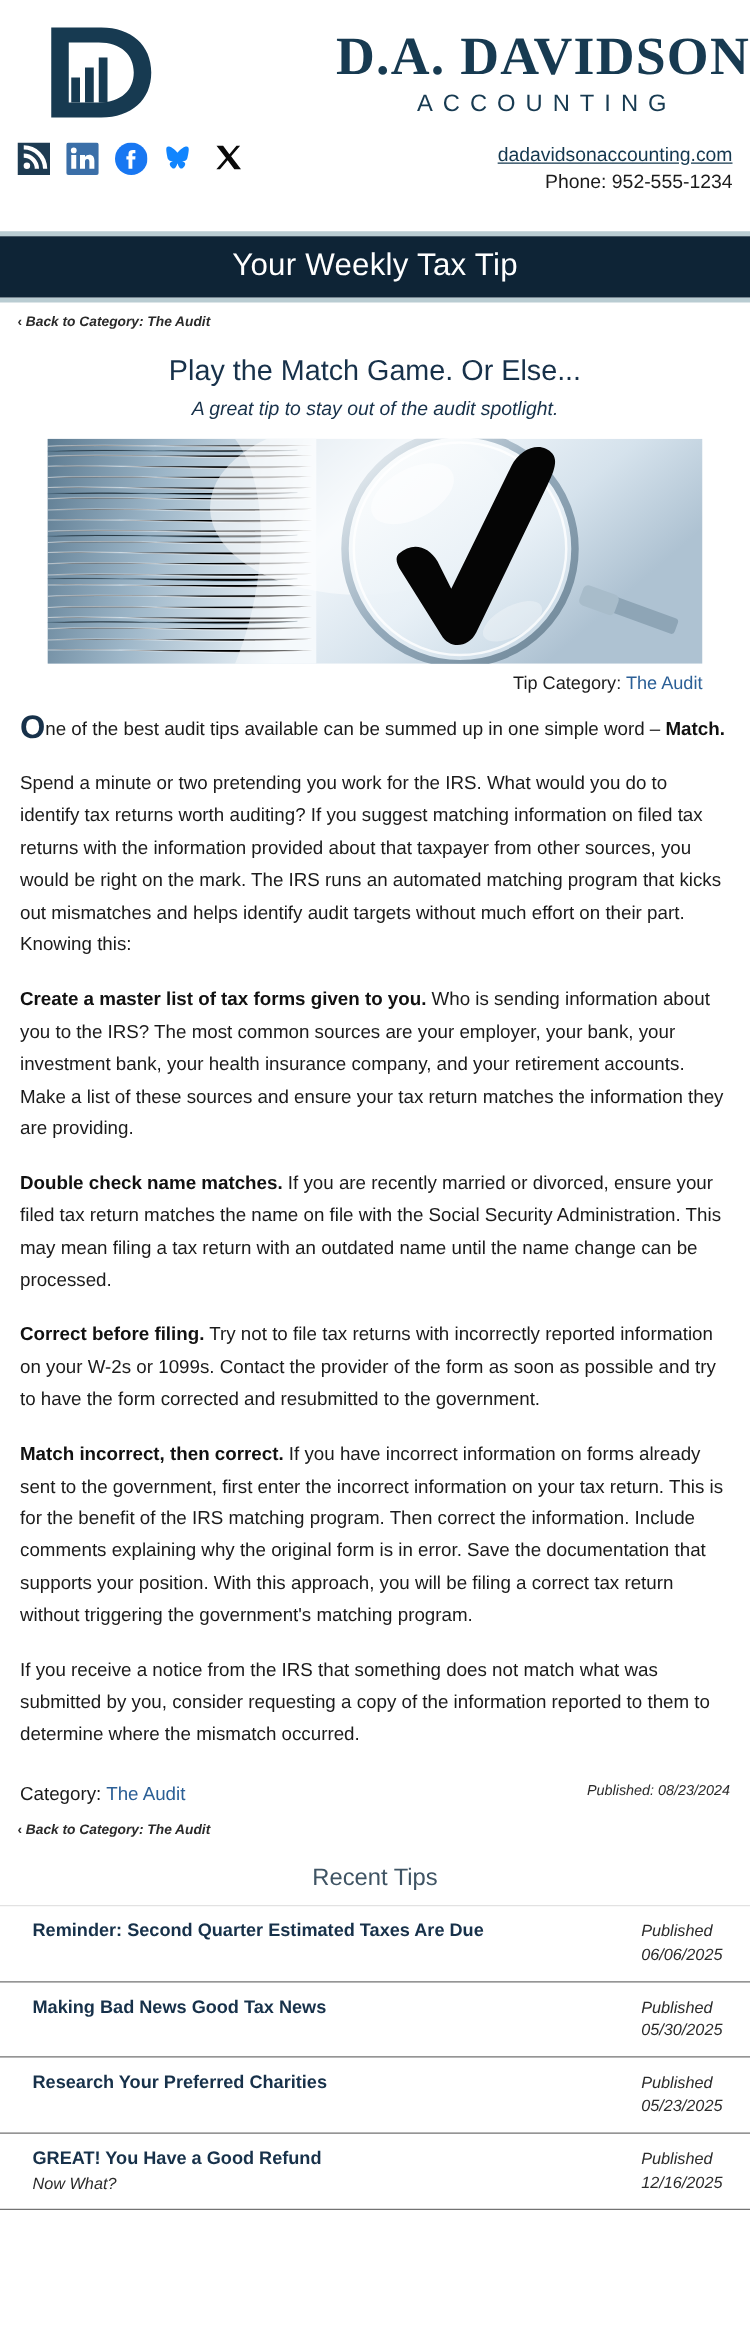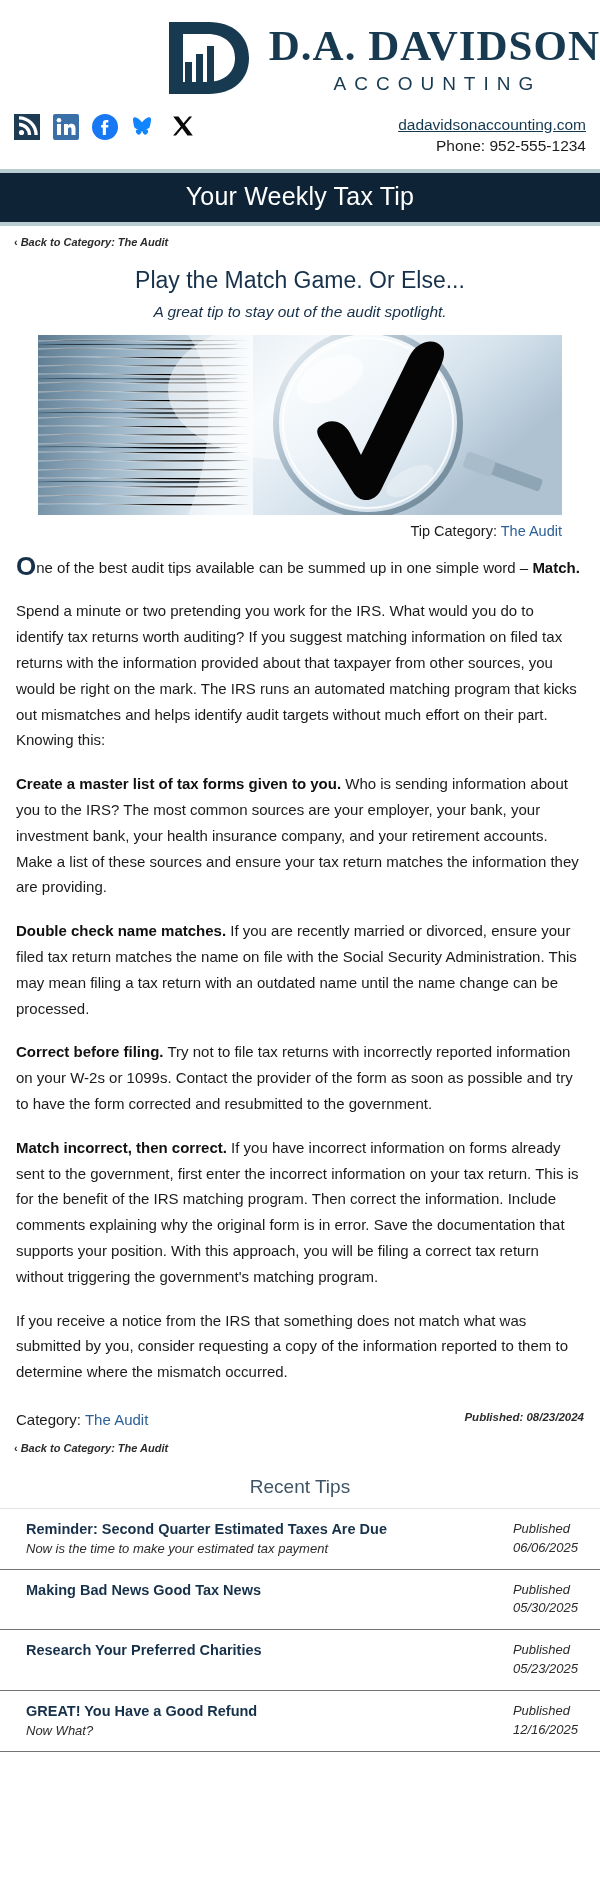--- a/index.html
+++ b/index.html
@@ -9,21 +9,21 @@
     background: #ffffff;
     font-family: "Liberation Sans", sans-serif;
     color: #1b1b1b;
     -webkit-font-smoothing: antialiased;
   }
 
   
   .logo-block {
     display: flex;
     align-items: center;
-    justify-content: flex-end;
+    justify-content: space-between;
     padding: 18px 0 6px 0;
     margin-left: 35px;
   }
   .logo-mark {
     width: 92px;
     height: 80px;
     flex: 0 0 auto;
     margin-right: 14px;
   }
   .logo-words { line-height: 1; }
@@ -43,21 +43,21 @@
     text-align: center;
     margin-top: 7px;
     padding-left: 6px;
   }
 
   
   .meta-bar {
     display: flex;
     align-items: flex-start;
     justify-content: space-between;
-    padding: 10px 14px 12px 14px;
+    padding: 10px 14px 28px 14px;
   }
   .socials { display: flex; align-items: center; gap: 13px; }
   .social-icon {
     width: 26px; height: 26px;
     display: inline-block;
     cursor: pointer;
   }
   .contact { text-align: right; line-height: 1.35; }
   .contact a {
     color: #14384f;
@@ -153,21 +153,21 @@
     display: flex;
     align-items: flex-start;
     justify-content: space-between;
     padding: 8px 16px 0 16px;
   }
   .art-foot .cat { font-size: 15px; }
   .art-foot .cat a { color: #2b5f96; text-decoration: none; cursor: pointer; }
   .art-foot .pub {
     font-size: 11.5px;
     font-style: italic;
-    font-weight: bold;
+    font-weight: normal;
     color: #2b2b2b;
     white-space: nowrap;
   }
   .back-link.bottom { padding: 14px 14px 6px 14px; }
 
   
   .recent-title {
     text-align: center;
     font-size: 19px;
     color: #3f5464;
@@ -395,21 +395,20 @@
 
 <div class="back-link bottom">
   <span class="chev">‹</span><span>Back to Category: The Audit</span>
 </div>
 
 <div class="recent-title">Recent Tips</div>
 <div class="tips-list" id="tips">
     <div class="tip-row">
       <div class="tip-main">
         <div class="tip-name">Reminder: Second Quarter Estimated Taxes Are Due</div>
-        <div class="tip-desc">Now is the time to make your estimated tax payment</div>
       </div>
       <div class="tip-pub">
         <div>Published</div>
         <div>06/06/2025</div>
       </div>
     </div>
     <div class="tip-row">
       <div class="tip-main">
         <div class="tip-name">Making Bad News Good Tax News</div>
       </div>

